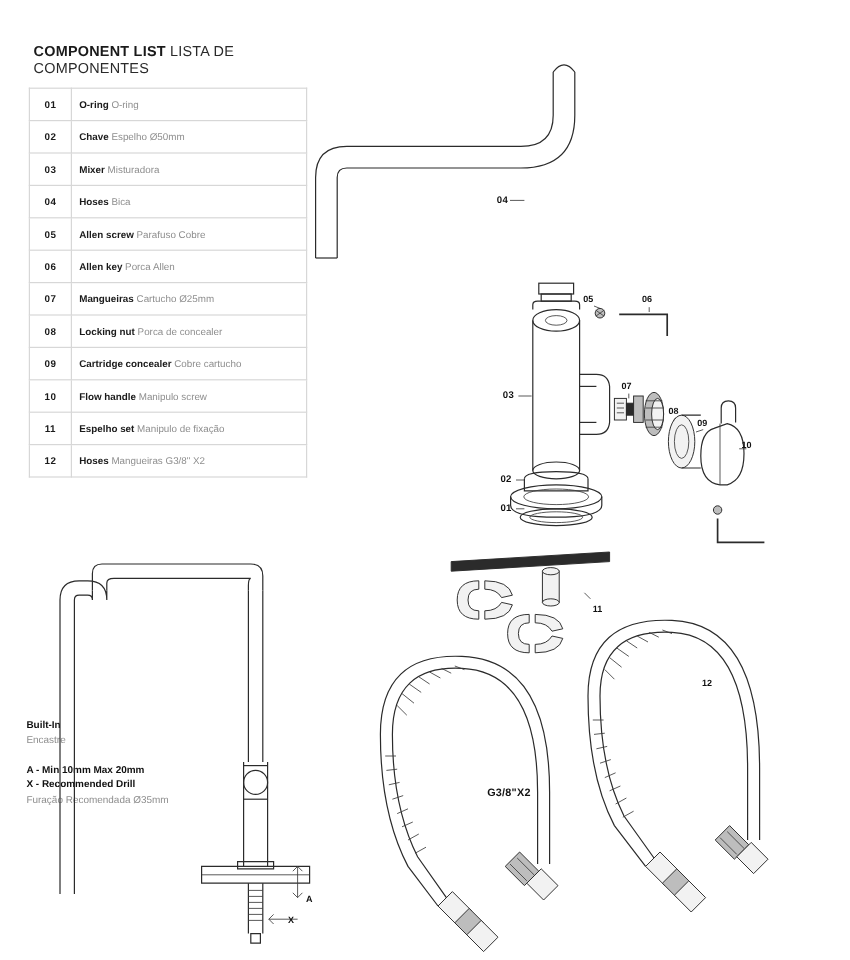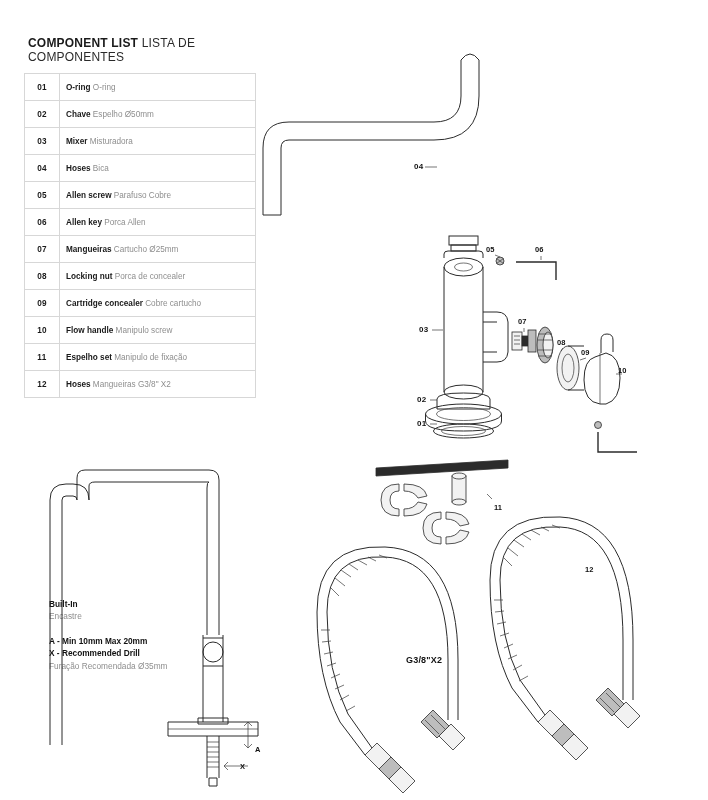--- a/index.html
+++ b/index.html
@@ -69,21 +69,20 @@
   }
 
   
   .builtin-note {
     position: absolute;
     left: 22px;
     top: 598px;
     width: 180px;
     font-size: 8.3px;
     line-height: 1.5;
-    margin-left: 27px;
   }
   .builtin-note .b {
     font-weight: bold;
     color: #111;
   }
   .builtin-note .g {
     color: #8e8e8e;
   }
   .builtin-note .sp {
     height: 12px;

